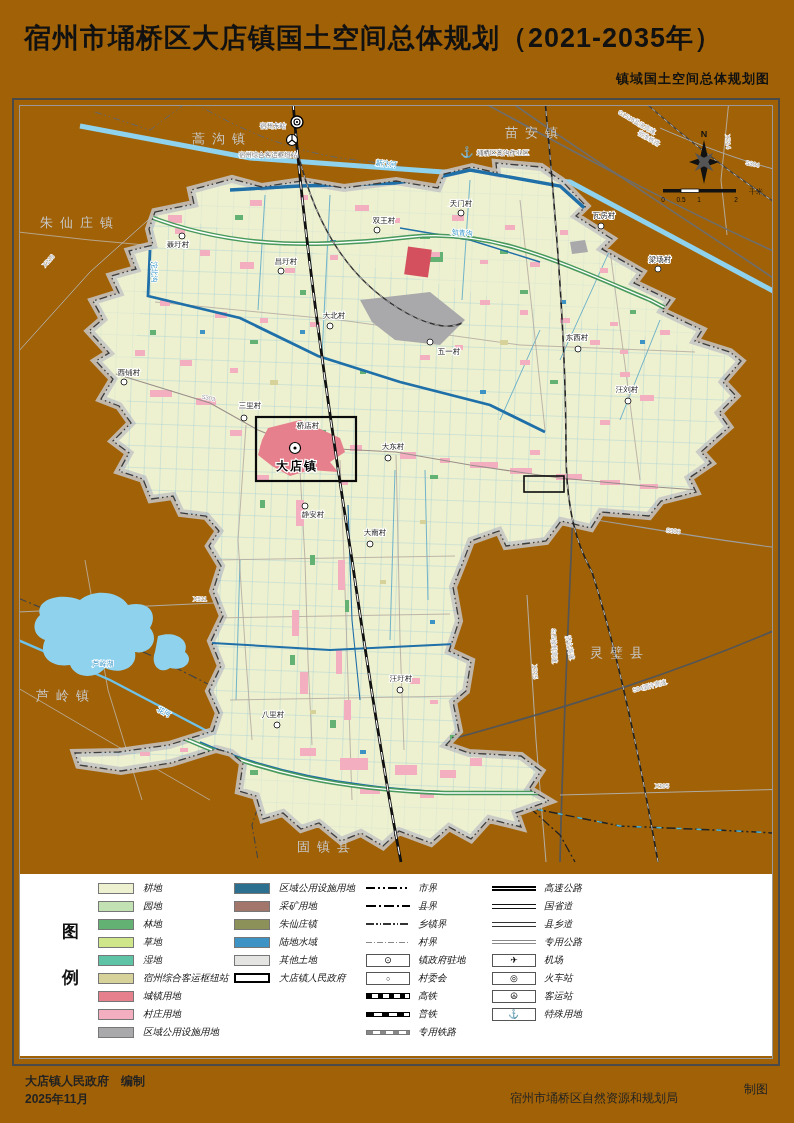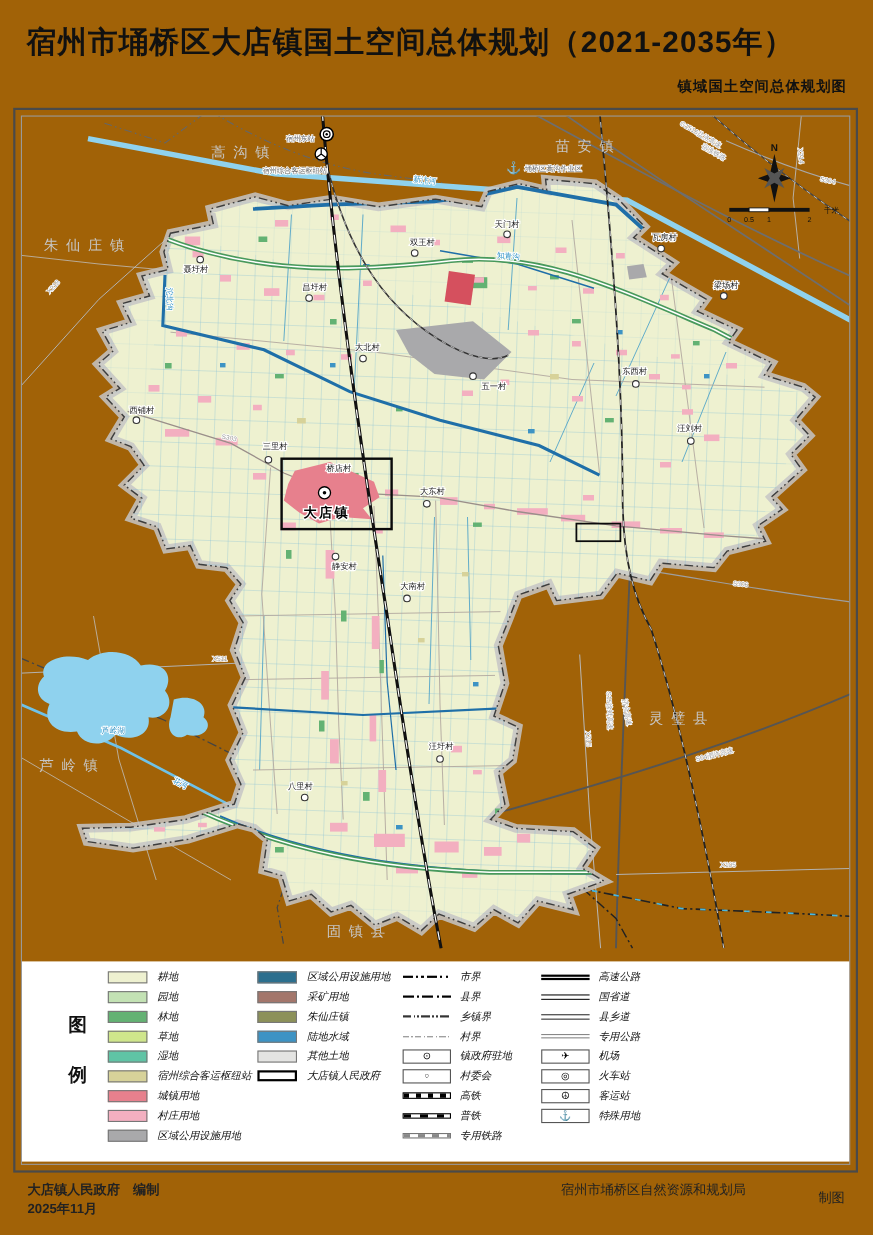--- a/index.html
+++ b/index.html
@@ -33,21 +33,21 @@
   .symbox{width:44px;height:13px;border:0.8px solid #555;background:#fff;box-sizing:border-box;margin-right:8px;flex:none;display:flex;align-items:center;justify-content:center;font-size:9px;color:#000;line-height:1;}
   .rail-hs{width:44px;height:6px;border:1px solid #000;box-sizing:border-box;background:repeating-linear-gradient(90deg,#000 0 5px,#fff 5px 11px);margin-right:8px;flex:none;}
   .rail-n{width:44px;height:5px;border:1px solid #000;box-sizing:border-box;background:repeating-linear-gradient(90deg,#000 0 7px,#fff 7px 15px);margin-right:8px;flex:none;}
   .rail-s{width:44px;height:5px;border:1px solid #777;box-sizing:border-box;background:repeating-linear-gradient(90deg,#888 0 6px,#fff 6px 13px);margin-right:8px;flex:none;}
   .road-exp{width:44px;height:5px;border-top:2px solid #000;border-bottom:2px solid #000;box-sizing:border-box;margin-right:8px;flex:none;}
   .road-nat{width:44px;height:5px;border-top:1.4px solid #111;border-bottom:1.4px solid #111;box-sizing:border-box;margin-right:8px;flex:none;}
   .road-cty{width:44px;height:5px;border-top:1px solid #333;border-bottom:1px solid #333;box-sizing:border-box;margin-right:8px;flex:none;}
   .road-spc{width:44px;height:4px;border-top:0.8px solid #888;border-bottom:0.8px solid #888;box-sizing:border-box;margin-right:8px;flex:none;}
   .footer{position:absolute;width:100%;top:1072px;font-size:12px;color:#222;}
   .f-left{position:absolute;left:25px;line-height:18px;font-weight:bold;}
-  .f-right{position:absolute;left:510px;line-height:18px;}
+  .f-right{position:absolute;left:510px;line-height:18px;margin-top:17px;}
   .f-note{position:absolute;left:744px;top:9px;}
 </style>
 </head>
 <body>
 
 <div class="page">
   <div class="title">宿州市埇桥区大店镇国土空间总体规划（2021-2035年）</div>
   <div class="subtitle">镇域国土空间总体规划图</div>
 
   <div class="frame-outer"></div>

